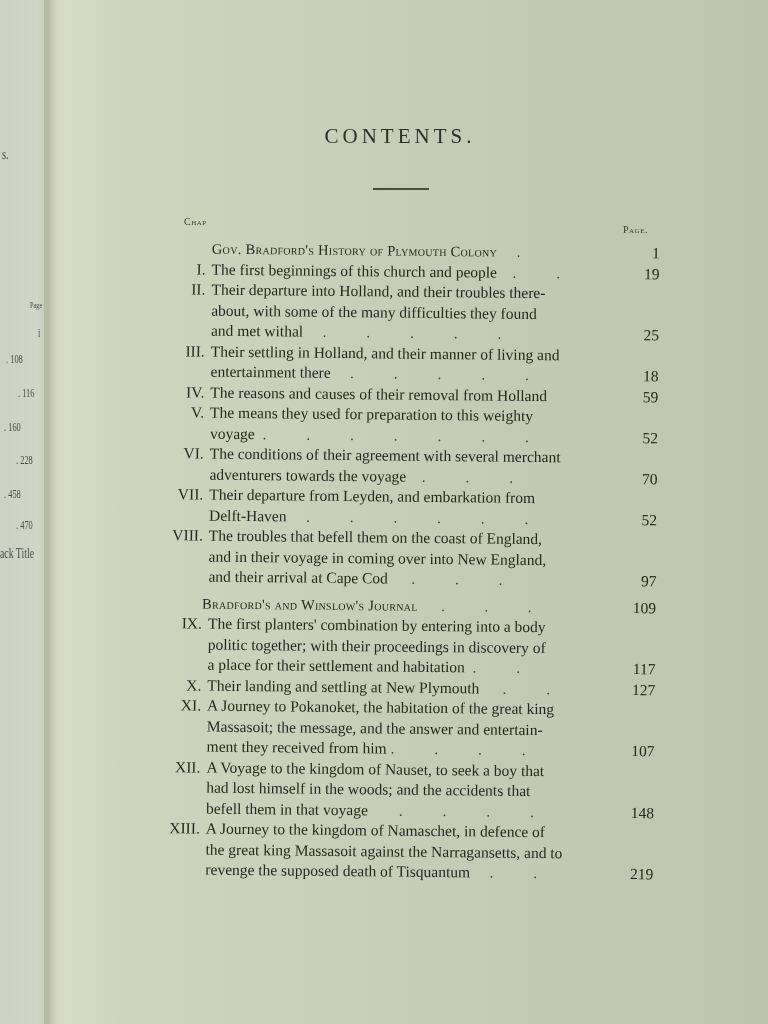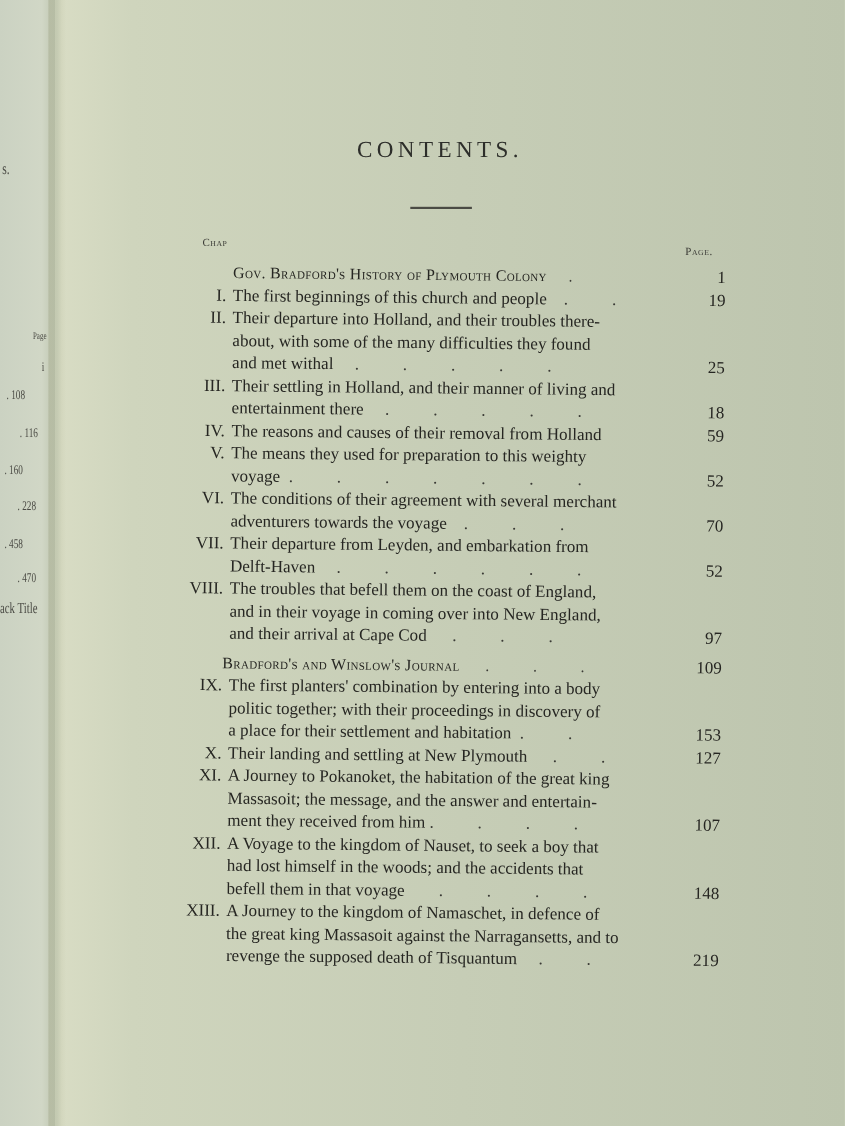--- a/index.html
+++ b/index.html
@@ -176,21 +176,21 @@
       <span class="page">109</span>
     </div>
 
     <div class="entry">
       <span class="num">IX.</span>
       <span class="text">
         <span class="cont">The first planters' combination by entering into a body</span>
         <span class="cont indent2">politic together; with their proceedings in discovery of</span>
         <span class="cont indent2"><span>a place for their settlement and habitation</span>&nbsp;&nbsp;<span class="leader">. .</span></span>
       </span>
-      <span class="page">153</span>
+      <span class="page">117</span>
     </div>
 
     <div class="entry">
       <span class="num">X.</span>
       <span class="text">
         <span>Their landing and settling at New Plymouth</span>
         &nbsp;&nbsp;&nbsp;&nbsp;&nbsp;<span class="leader">. .</span>
       </span>
       <span class="page">127</span>
     </div>

